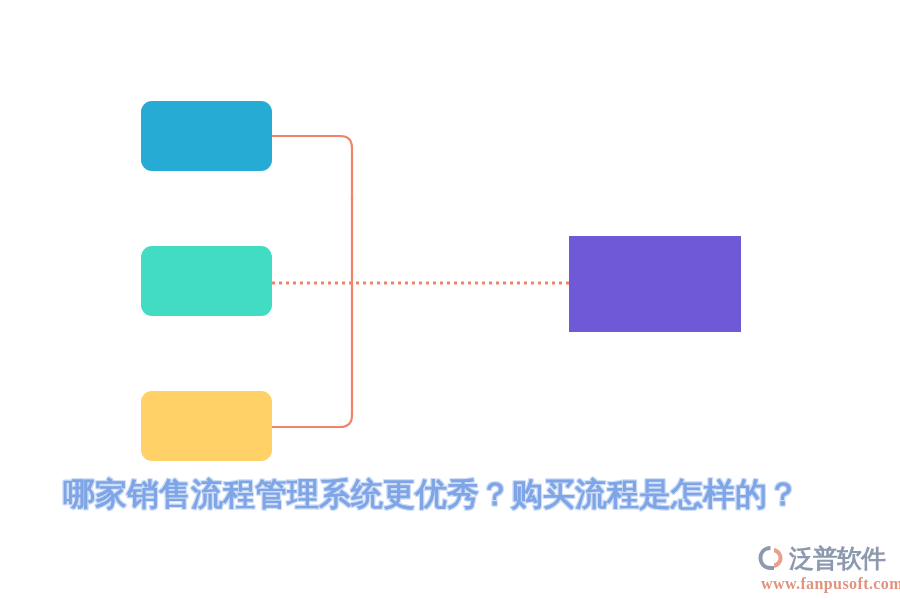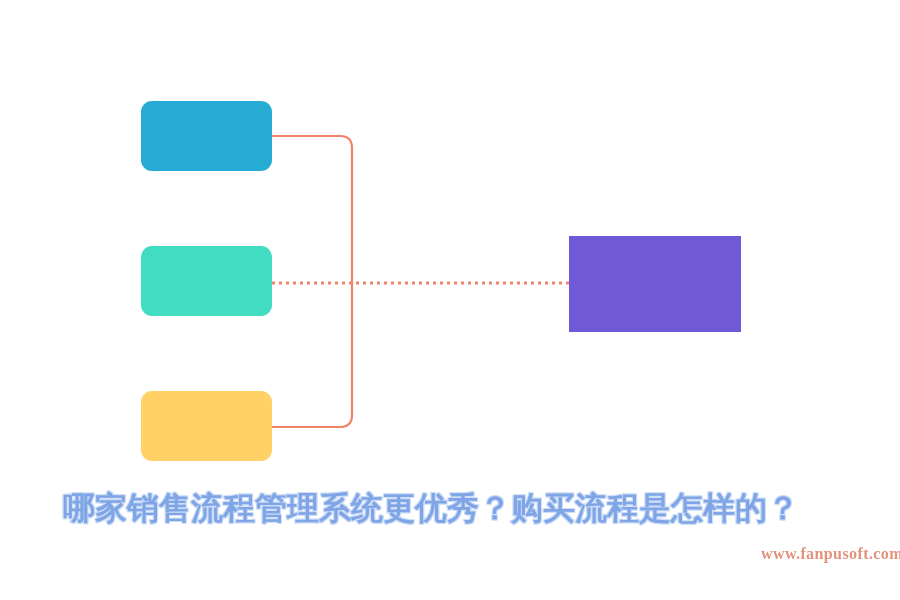--- a/index.html
+++ b/index.html
@@ -62,21 +62,21 @@
     top: 0;
     width: 900px;
     height: 600px;
     pointer-events: none;
   }
 
   
   #caption {
     position: absolute;
     left: 0;
-    top: 480px;
+    top: 466px;
     width: 862px;
     height: 58px;
     display: flex;
     align-items: center;
     justify-content: center;
     white-space: nowrap;
   }
   #caption-text {
     font-family: "DejaVu Sans", "Liberation Sans", sans-serif;
     font-size: 32px;
@@ -156,16 +156,24 @@
 
   <div class="node node-rounded" id="node-yellow" style="background: rgb(255, 209, 102); left: 141px; top: 391px; width: 131px; height: 70px;"></div>
 
   <div class="node node-square" id="node-purple" style="background: rgb(112, 89, 215); left: 569px; top: 236px; width: 172px; height: 96px;"></div>
 
   <div id="caption">
     <span id="caption-text" style="color: rgb(127, 165, 230); text-shadow: rgb(207, 223, 247) 1px 0px 0px, rgb(207, 223, 247) -1px 0px 0px, rgb(207, 223, 247) 0px 1px 0px, rgb(207, 223, 247) 0px -1px 0px, rgb(207, 223, 247) 1px 1px 0px, rgb(207, 223, 247) -1px -1px 0px, rgb(207, 223, 247) 1px -1px 0px, rgb(207, 223, 247) -1px 1px 0px;">哪家销售流程管理系统更优秀？购买流程是怎样的？</span>
   </div>
 
   <div id="logo">
+    <div id="logo-top">
+      <svg id="logo-mark" viewBox="0 0 30 28" xmlns="http://www.w3.org/2000/svg">
+        <path d="M13.5 2 C6 2 1.5 8 1.5 14 C1.5 20.5 6.5 26 13.5 26 L17 26 L17 22 L13.5 22 C8.5 22 5.5 18.5 5.5 14 C5.5 9.5 8.5 6 13.5 6 Z" fill="#8c99ae"></path>
+        <path d="M17 4 C22 5 25.5 9 25.5 14 C25.5 19 22 23 17 24 L17 19.5 C20 18.5 21.5 16.5 21.5 14 C21.5 11.2 20 9.2 17 8.3 Z" fill="#e8a08d"></path>
+        <path d="M12 11 L20 11 L20 14 L12 14 Z" fill="#8c99ae" opacity="0.0"></path>
+      </svg>
+      <span id="logo-name" style="color: rgb(140, 153, 174);">泛普软件</span>
+    </div>
     <div id="logo-url" style="color: rgb(227, 146, 125);">www.fanpusoft.com</div>
   </div>
 
 </div>
 
 </body></html>

